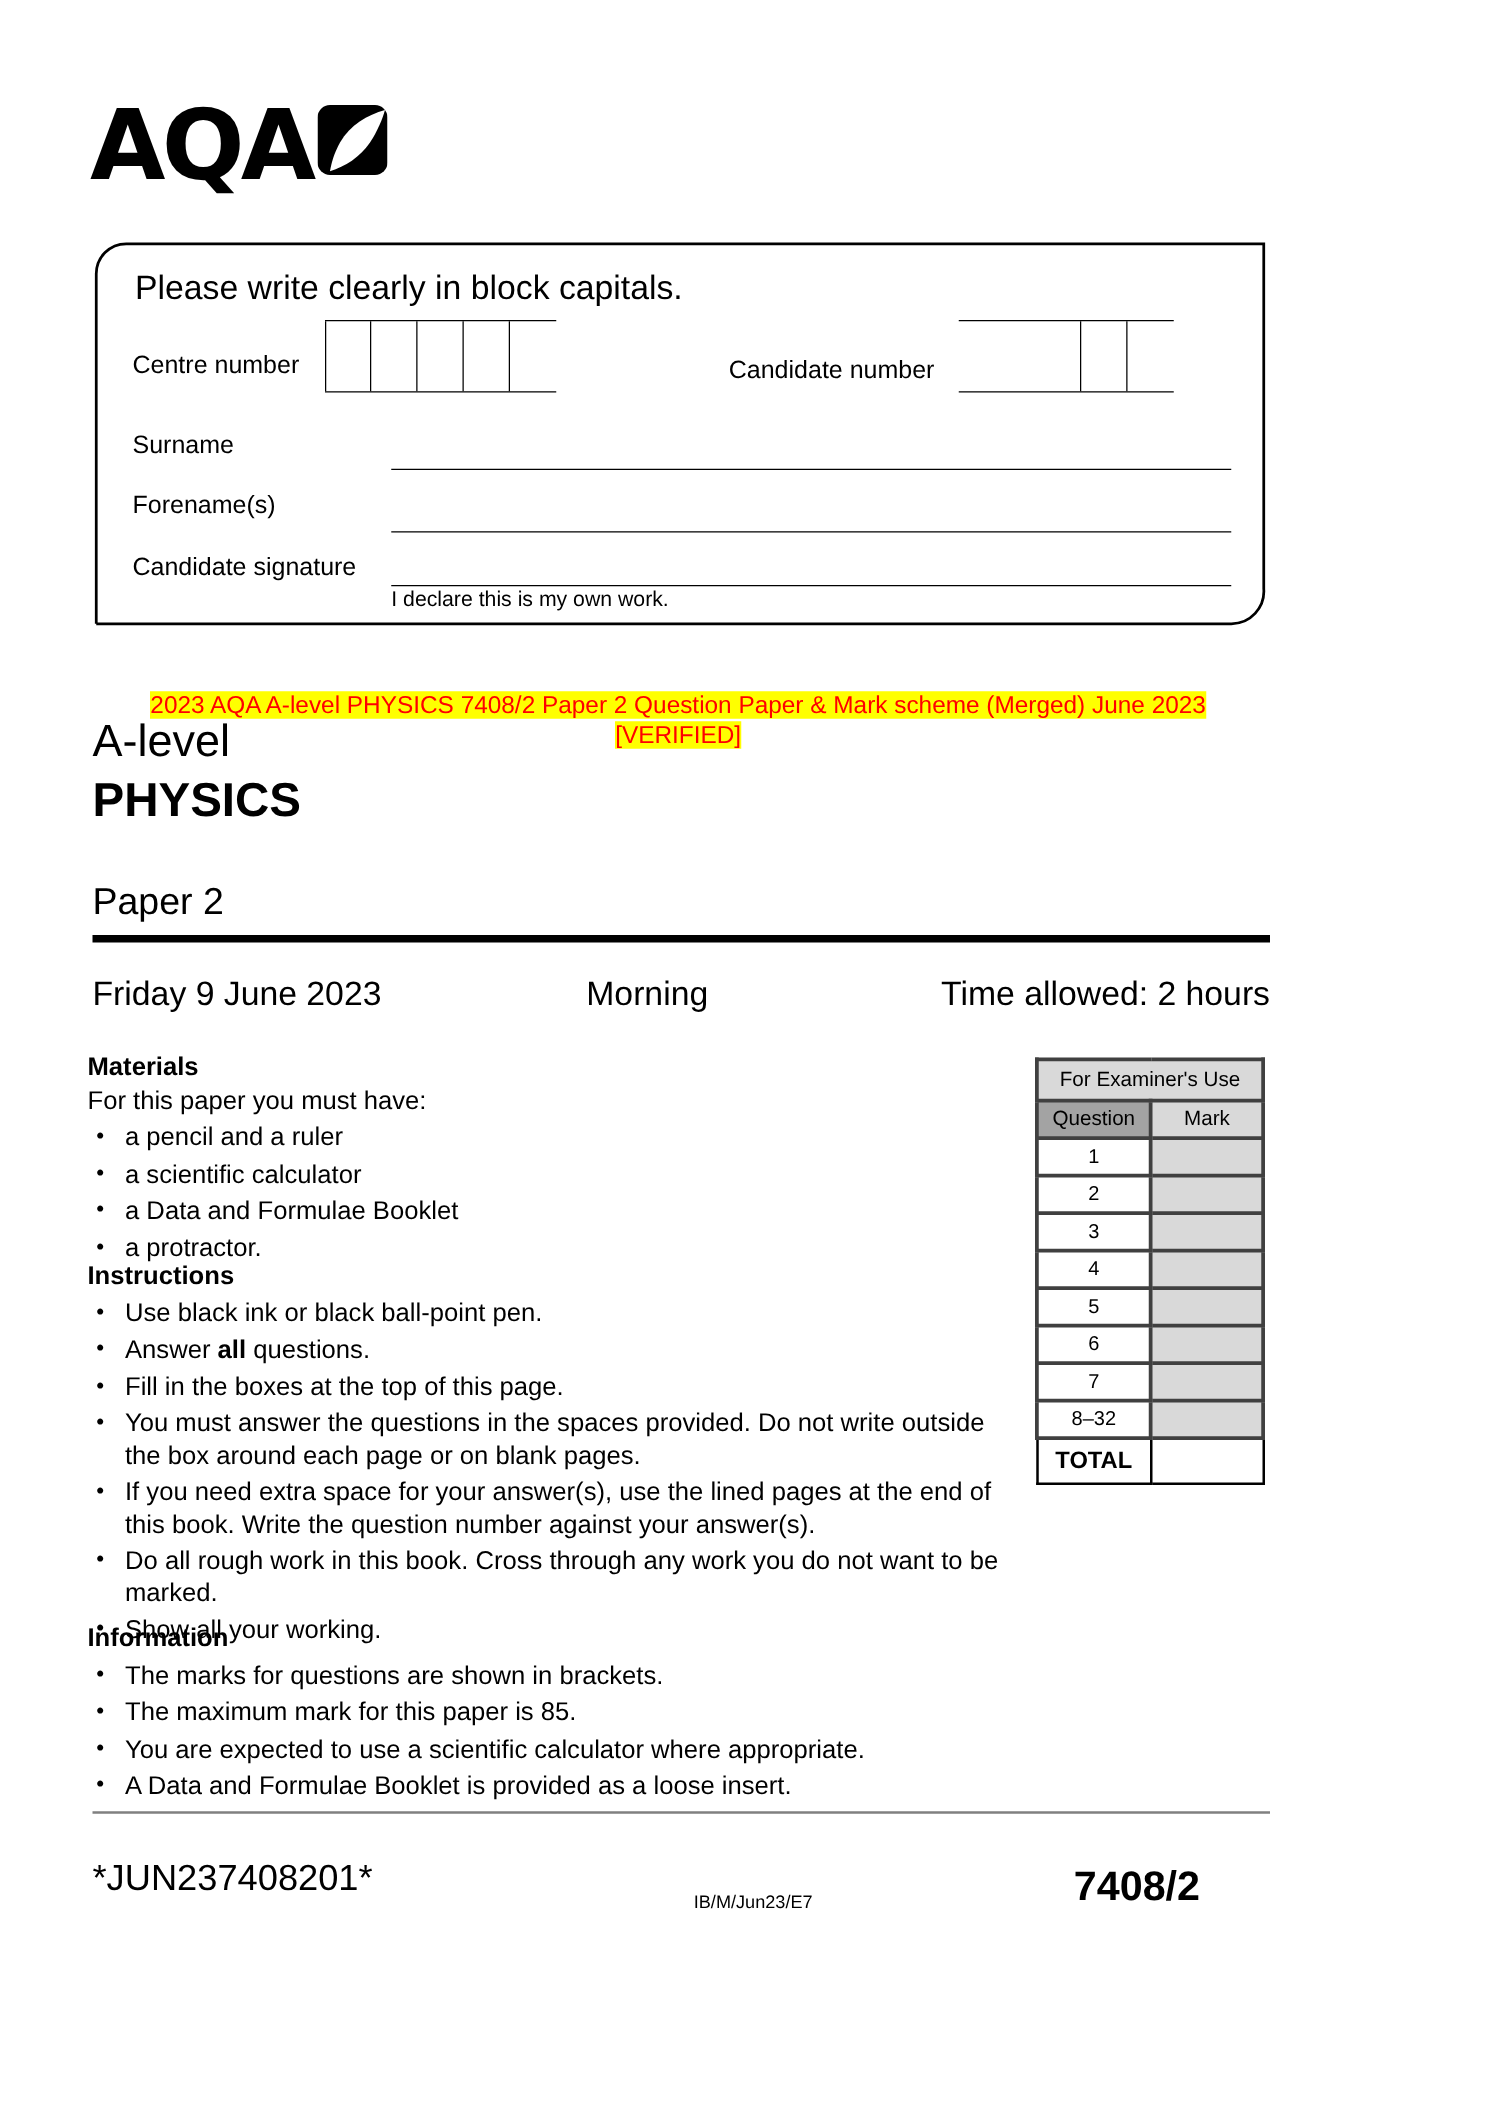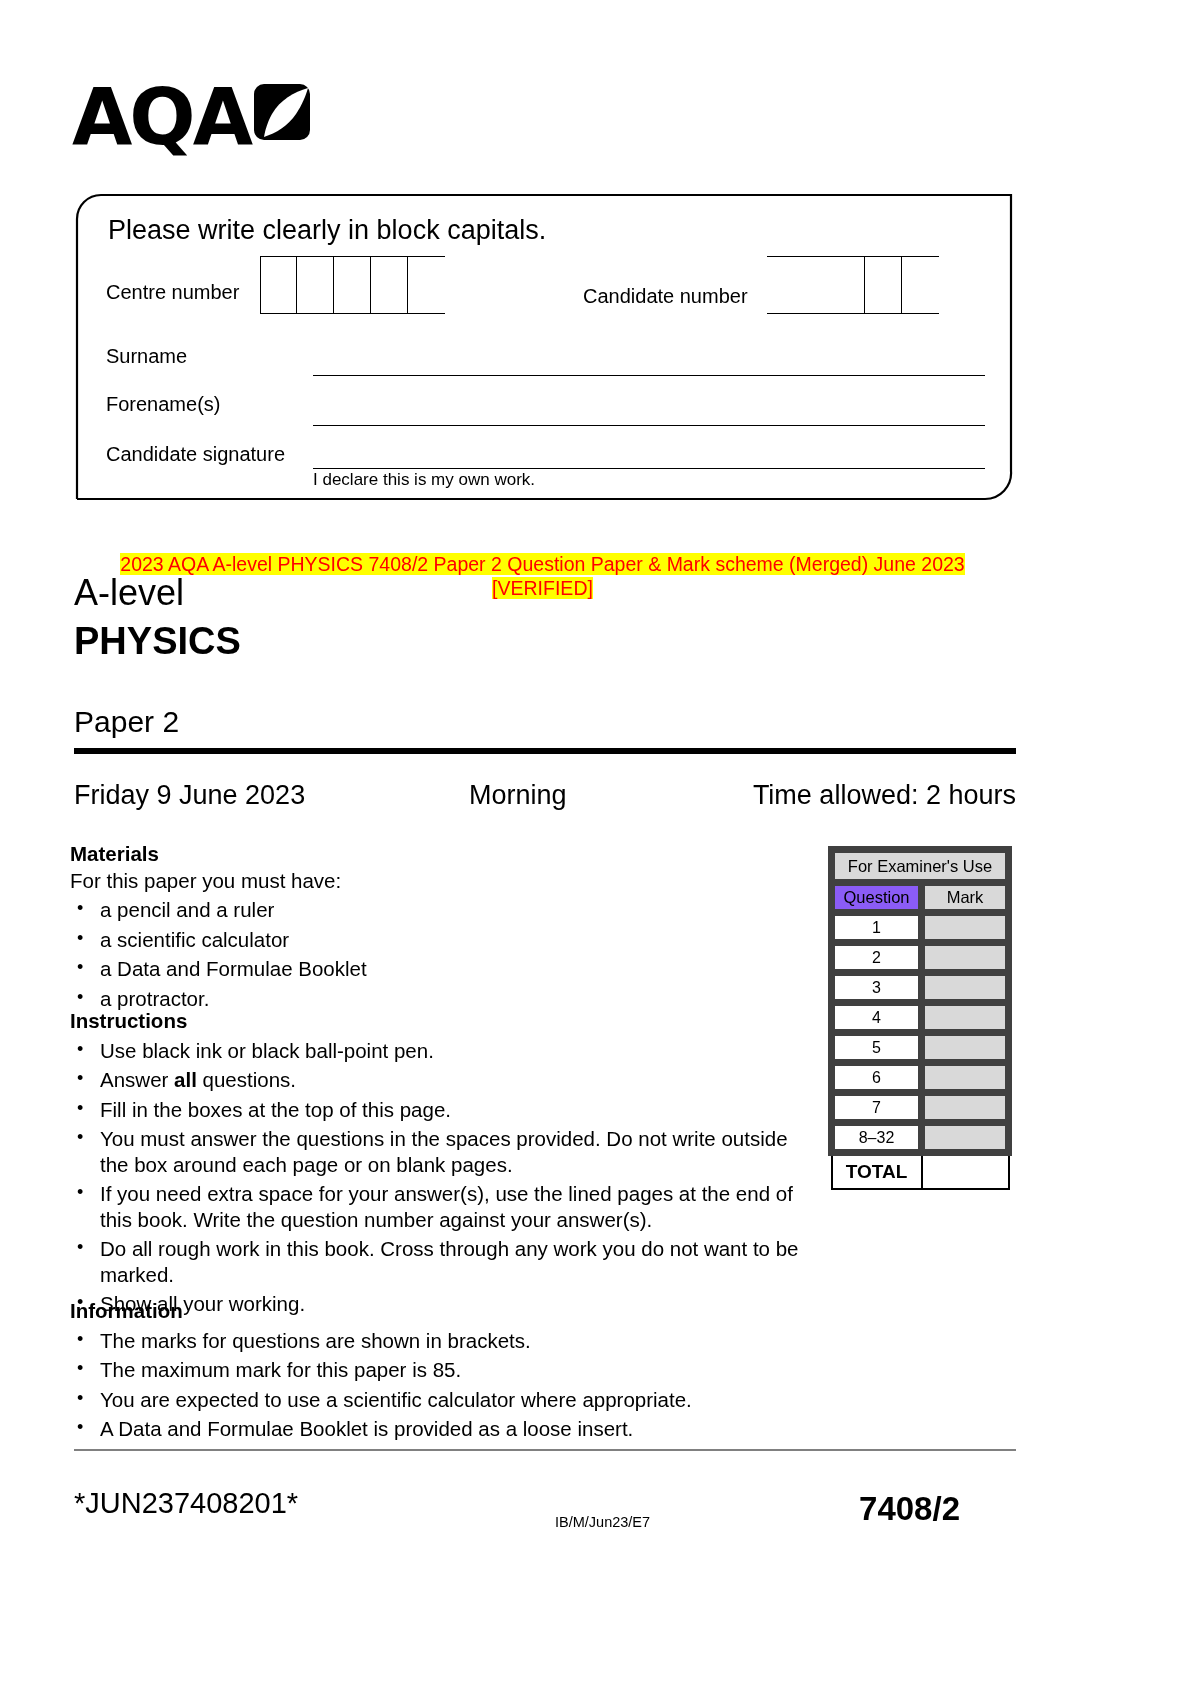--- a/index.html
+++ b/index.html
@@ -194,34 +194,34 @@
   
   .ex-table {
     position: absolute;
     left: 828px;
     top: 846px;
     width: 184px;
     border-collapse: collapse;
     font-size: 16px;
   }
   .ex-table td {
-    border: 7px solid #404040;
+    border: 3px solid #404040;
     height: 30px;
     text-align: center;
     padding: 0;
     box-sizing: border-box;
   }
   .ex-table .hdr {
     background: #d9d9d9;
     height: 33px;
     font-size: 16.5px;
   }
   .ex-table .q-col { width: 92px; background: #ffffff; }
   .ex-table .m-col { width: 92px; background: #d9d9d9; }
-  .ex-table .sub-hdr { background: #8b5cf6; font-size: 16.5px; }
+  .ex-table .sub-hdr { background: #a3a3a3; font-size: 16.5px; }
   .ex-table .sub-hdr.m { background: #d9d9d9; }
   .ex-table .total-row td {
     border: 2px solid #000;
     height: 36px;
     font-weight: bold;
     font-size: 19px;
   }
   .ex-table .total-row .m-col { background: #ffffff; }
 
   

